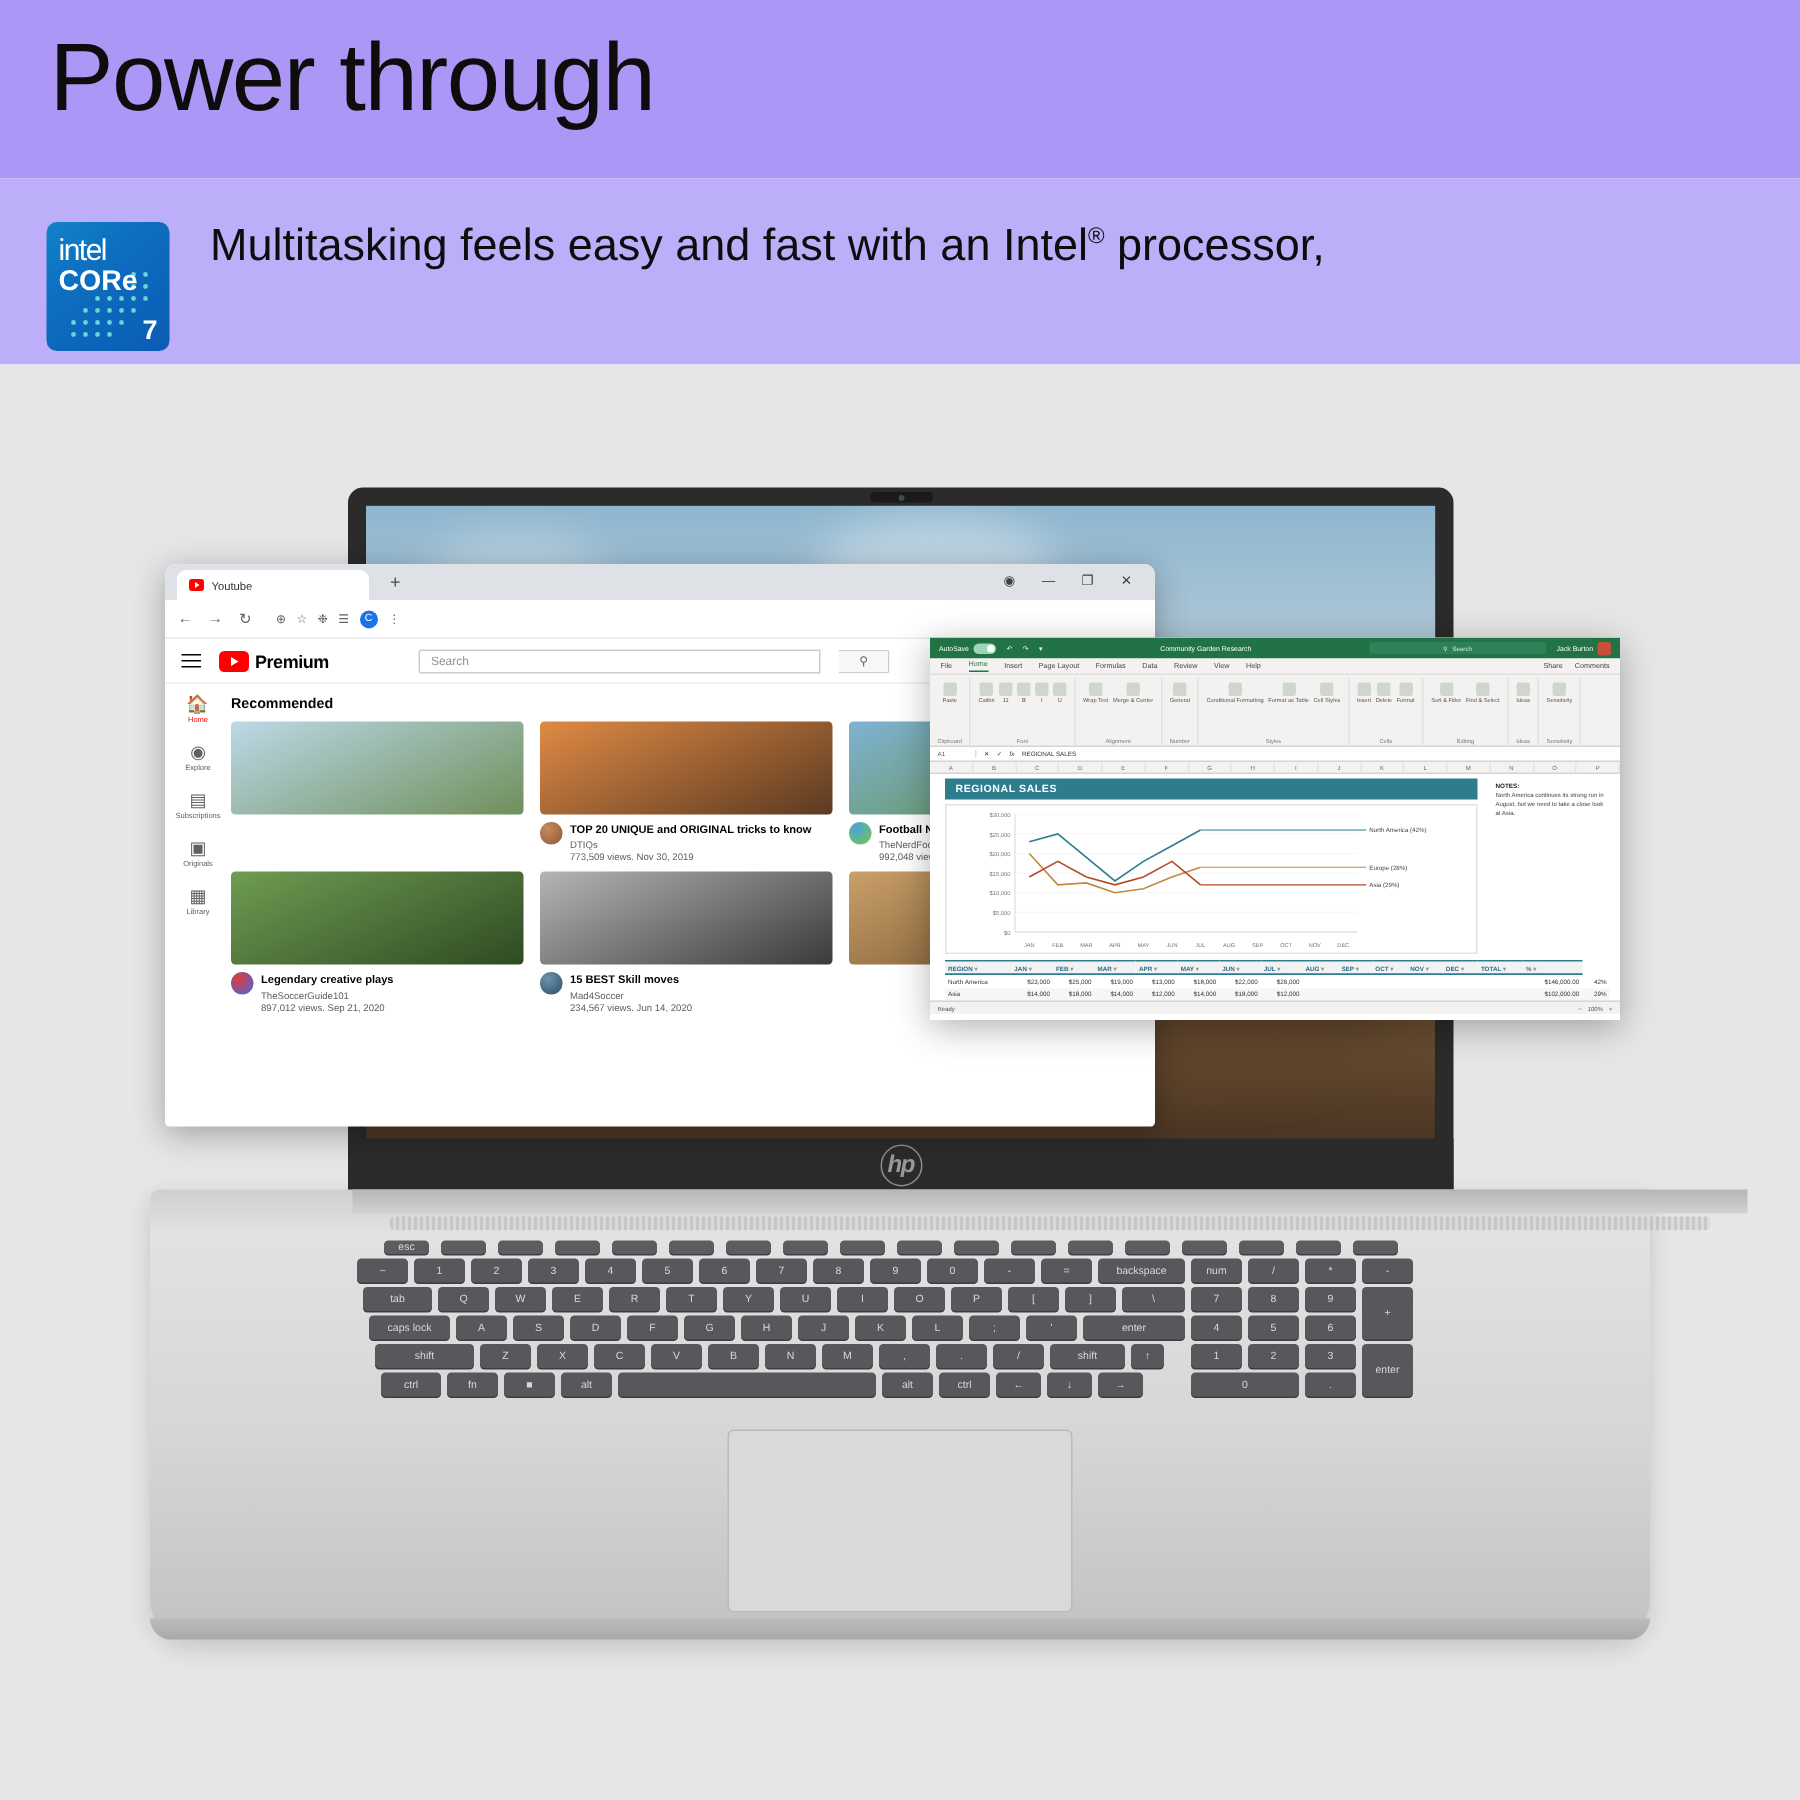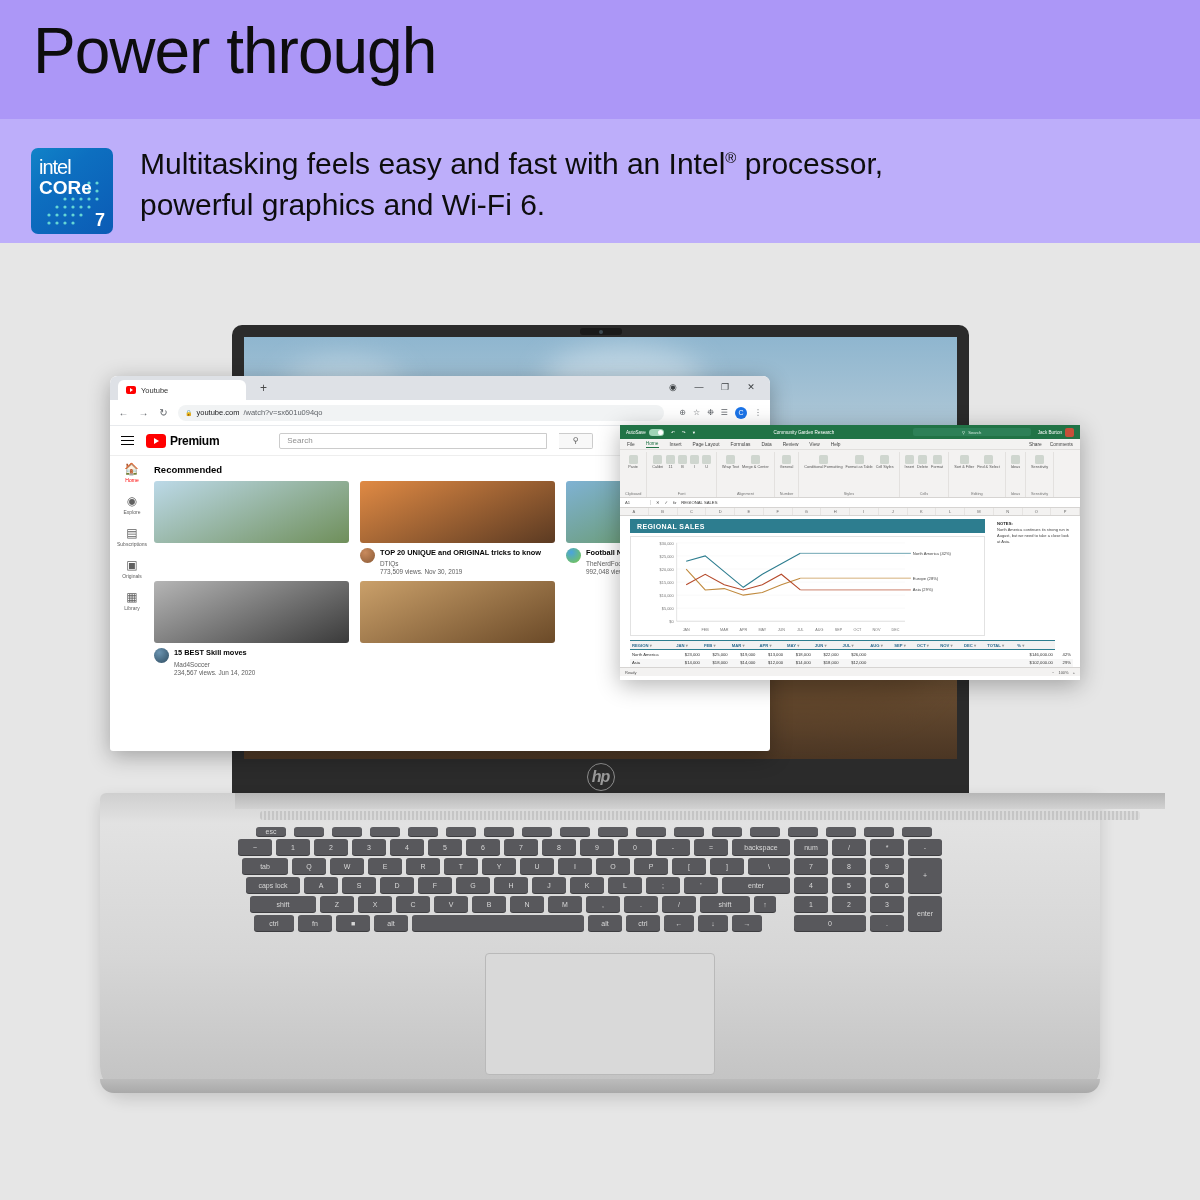--- a/index.html
+++ b/index.html
@@ -351,21 +351,20 @@
           <circle cx="42" cy="75" r="1.6"></circle>
       </g>
     </svg>
     <div class="intel-word">intel</div>
     <div class="intel-core">CORe</div>
     <div class="intel-num">7</div>
   </div>
 
   <div class="banner-sub">
     <span>Multitasking feels easy and fast with an Intel</span><sup>®</sup><span> processor,</span><br>
-    <span>powerful graphics and Wi-Fi 6.</span>
   </div>
 
   <div class="stage"></div>
 
   <div class="lid">
     <div class="webcam"></div>
     <div class="lid-inner">
       <div class="wallpaper">
         <div class="wall-blob" style="left:40px;top:20px;width:120px;height:60px;background:#cfe0ea;"></div>
         <div class="wall-blob" style="left:300px;top:8px;width:160px;height:70px;background:#dce9f1;"></div>
@@ -507,25 +506,20 @@
         <span>—</span>
         <span>❐</span>
         <span>✕</span>
       </div>
     </div>
 
     <div class="yt-urlbar">
       <span class="nav-ic">←</span>
       <span class="nav-ic">→</span>
       <span class="nav-ic">↻</span>
-      <div class="url-pill">
-        <span class="lock">🔒</span>
-        <span>youtube.com</span>
-          <span class="url-dim">/watch?v=sx601u094qo</span>
-      </div>
       <div class="url-icons">
         <span>⊕</span>
         <span>☆</span>
         <span>❉</span>
         <span>☰</span>
         <span class="av-circle">C</span>
         <span>⋮</span>
       </div>
     </div>
 
@@ -585,20 +579,31 @@
               </div>
             </div>
             <div>
               <div class="card-thumb" style="background:linear-gradient(155deg,#7fb2d4,#5f8f3e);"></div>
               <div class="card-meta">
                 <div class="avatar" style="background:radial-gradient(circle at 35% 30%,#4aa3df,#7ac943);"></div>
                 <div>
                   <div class="c-title">Football NEW Beach American League</div>
                   <div class="c-chan">TheNerdFootballfan</div>
                   <div class="c-stats">992,048 views.   Apr 20, 2020</div>
+                </div>
+              </div>
+            </div>
+            <div>
+              <div class="card-thumb" style="background:linear-gradient(155deg,#6f9c52,#2f4a22);"></div>
+              <div class="card-meta">
+                <div class="avatar" style="background:radial-gradient(circle at 35% 30%,#e23b3b,#3b6ce2);"></div>
+                <div>
+                  <div class="c-title">Legendary creative plays</div>
+                  <div class="c-chan">TheSoccerGuide101</div>
+                  <div class="c-stats">897,012 views.   Sep 21, 2020</div>
                 </div>
               </div>
             </div>
             <div>
               <div class="card-thumb" style="background:linear-gradient(155deg,#b5b5b5,#3a3a3a);"></div>
               <div class="card-meta">
                 <div class="avatar" style="background:radial-gradient(circle at 35% 30%,#6a93b0,#2f4d61);"></div>
                 <div>
                   <div class="c-title">15 BEST Skill moves</div>
                   <div class="c-chan">Mad4Soccer</div>

